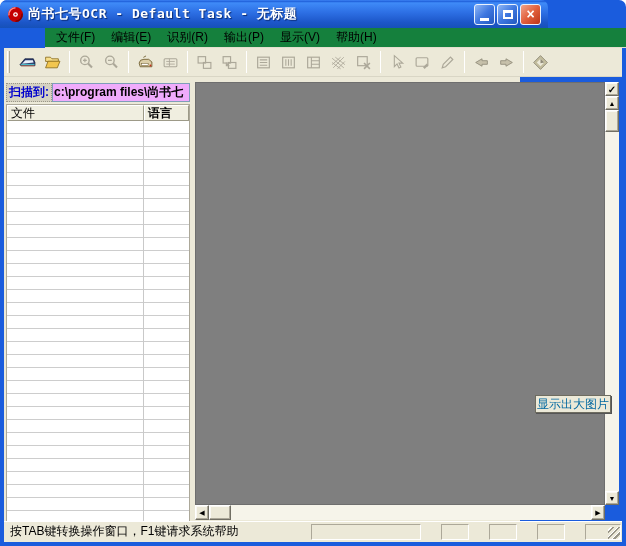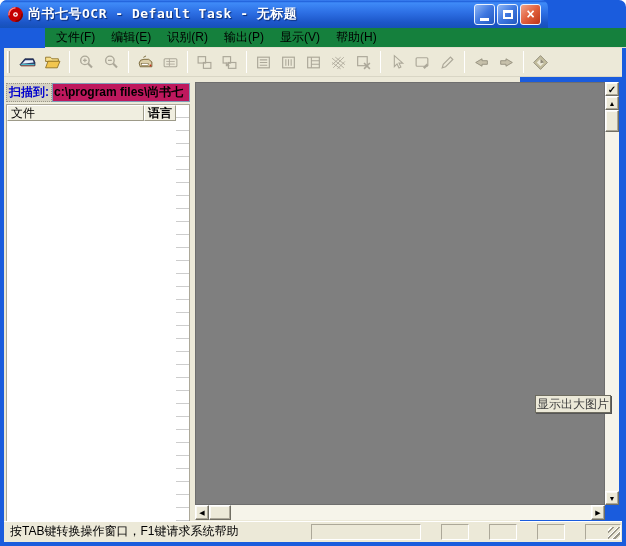--- a/index.html
+++ b/index.html
@@ -72,25 +72,25 @@
 
   
   .left-panel { width:188px; height:444px; background:#ECE9D8; padding:6px 2px 0 2px; display:flex; flex-direction:column; }
   .scan-row { display:flex; height:19px; flex:none; }
   .scan-label {
     width:46px; background:#D6D2C2; color:#0000CD; font-weight:bold;
     display:flex; align-items:center; justify-content:center;
     border:1px dotted #9A9788; white-space:nowrap; font-size:12px;
   }
   .scan-input {
-    flex:1; min-width:0; border:1px solid #7F9DB9; background:#be185d;
+    flex:1; min-width:0; border:1px solid #7F9DB9; background:#f0abfc;
     font-family:"Liberation Sans", sans-serif; font-weight:bold; font-size:12px;
     padding:0 1px; color:#000;
   }
-  .file-table { flex:1; display:flex; flex-direction:row; margin-top:2px; border:1px solid #ACA899; border-bottom:none; background:#fff; min-height:0; }
+  .file-table { flex:1; display:flex; flex-direction:column; margin-top:2px; border:1px solid #ACA899; border-bottom:none; background:#fff; min-height:0; }
   .file-table-header { display:flex; height:16px; flex:none; }
   .th {
     background:#F0EEE0; border:1px solid; border-color:#FFFFFF #9D9A88 #9D9A88 #FFFFFF;
     font-size:12px; padding:0 3px; display:flex; align-items:center; overflow:hidden; white-space:nowrap;
   }
   .th-file { width:137px; flex:none; }
   .th-lang { flex:1;font-weight:bold; }
   .file-table-body {
     flex:1;
     background-image:
@@ -119,21 +119,21 @@
   .sb-btn { width:14px; height:14px; flex:none; font-size:7px; line-height:7px; }
   .hscroll .sb-btn { height:15px; }
   .sb-check { font-size:10px; font-weight:bold; }
   .vthumb { height:22px; flex:none; }
   .hthumb { width:22px; flex:none; }
   .vtrack, .htrack { flex:1; background:#F6F4EA; }
 
   .tooltip {
     position:absolute; left:340px; top:318px; width:76px; height:18px;
     background:#ECE9D8; border:1px solid #6E6C60;
-    box-shadow:1px 1px 0 #555; color:#404040; font-size:12px;
+    box-shadow:1px 1px 0 #555; color:#0369a1; font-size:12px;
     display:flex; align-items:center; justify-content:center; white-space:nowrap;
   }
 
   
   .statusbar {
     position:absolute; left:4px; top:521px; width:618px; height:21px;
     background:#ECE9D8; border-top:1px solid #FFFFFF;
     display:flex; align-items:center; padding:1px 1px 2px 2px; gap:20px;
   }
   .status-text { flex:1; padding-left:4px; white-space:nowrap; overflow:hidden; color:#000; }

